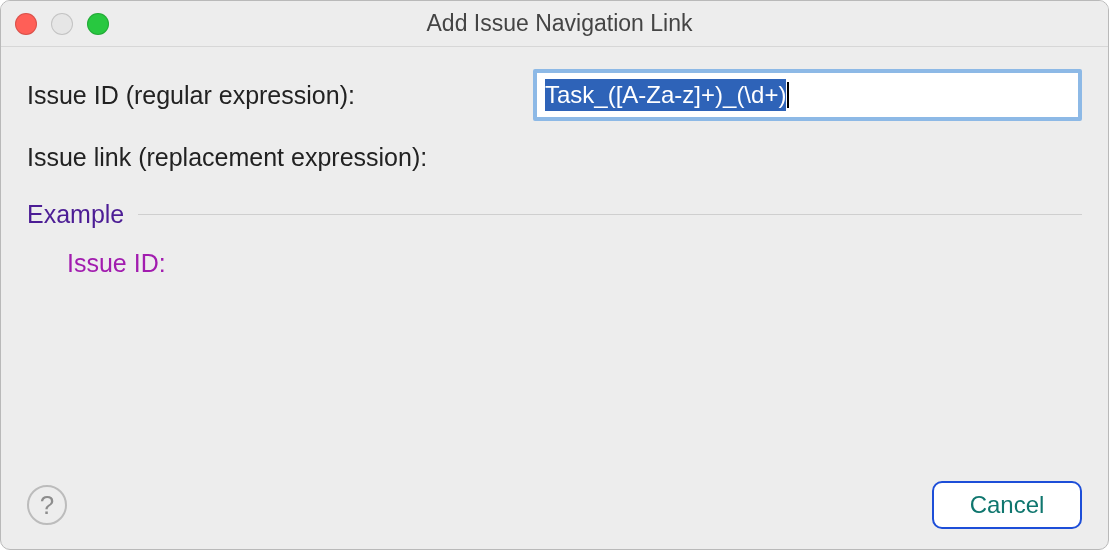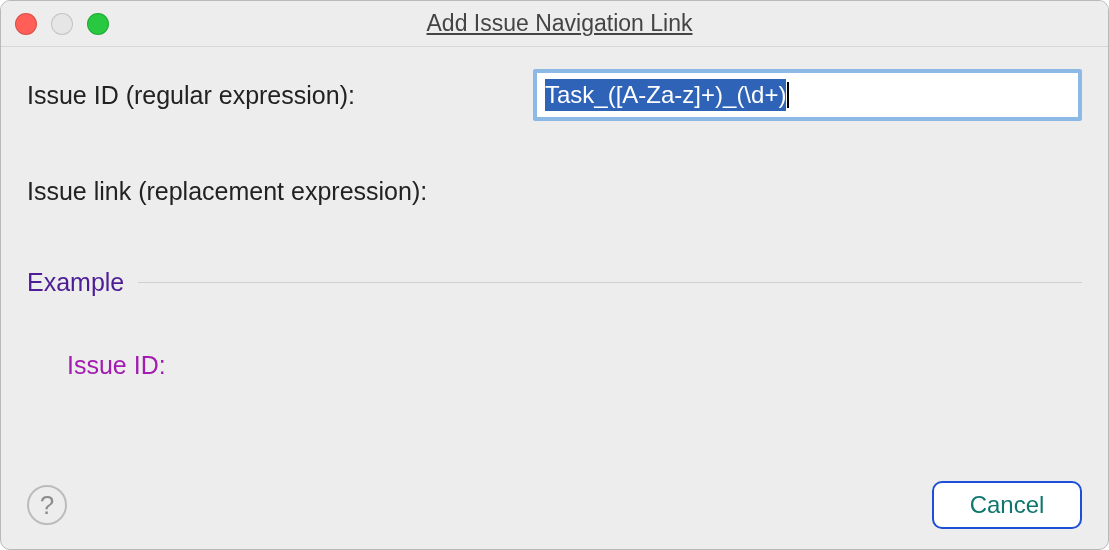--- a/index.html
+++ b/index.html
@@ -44,28 +44,26 @@
   .tl.red { background: #ff5f57; }
   .tl.yellow { background: #e6e6e6; }
   .tl.green { background: #28c840; }
   .title {
     position: absolute;
     left: 10px; right: 0;
     text-align: center;
     font-size: 23px;
     color: #444;
     pointer-events: none;
-    text-decoration: underline;
   }
   .content {
     flex: 1;
     padding: 22px 26px 18px 26px;
     display: flex;
     flex-direction: column;
-    gap: 34px;
   }
   .row {
     display: flex;
     align-items: center;
     margin-bottom: 22px;
   }
   .label {
     width: 458px;
     font-size: 25px;
     color: #222;

